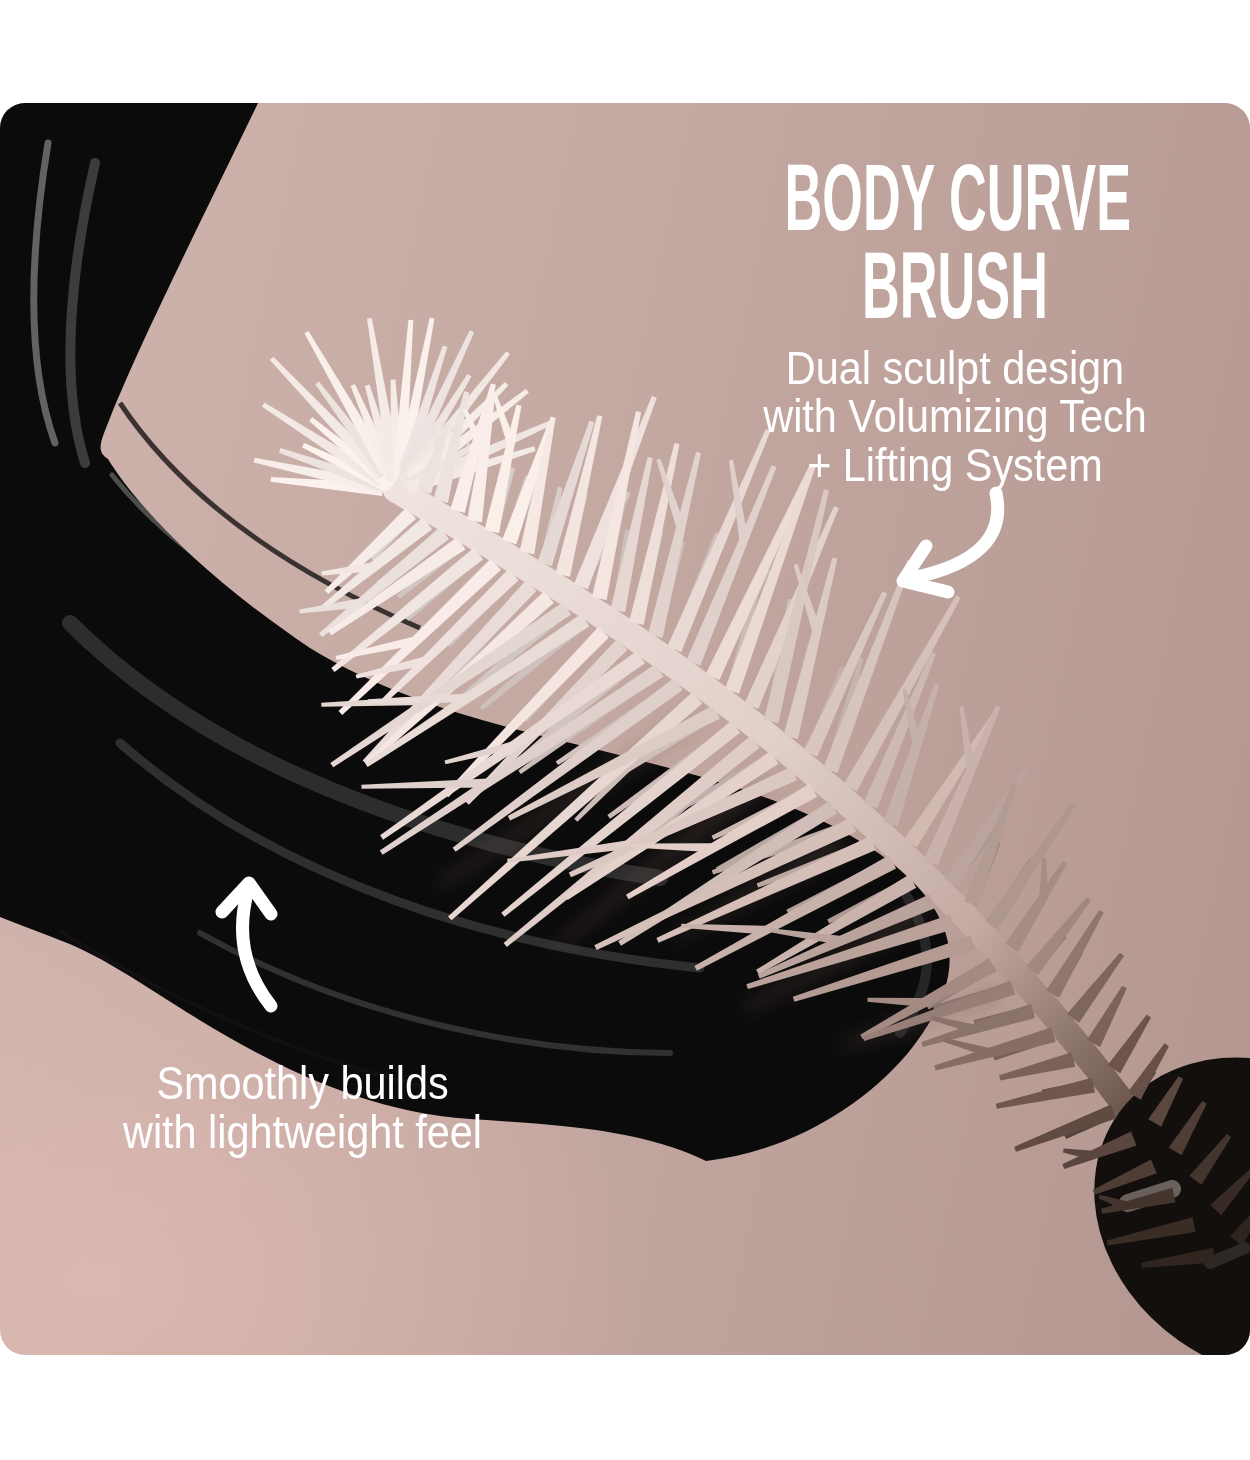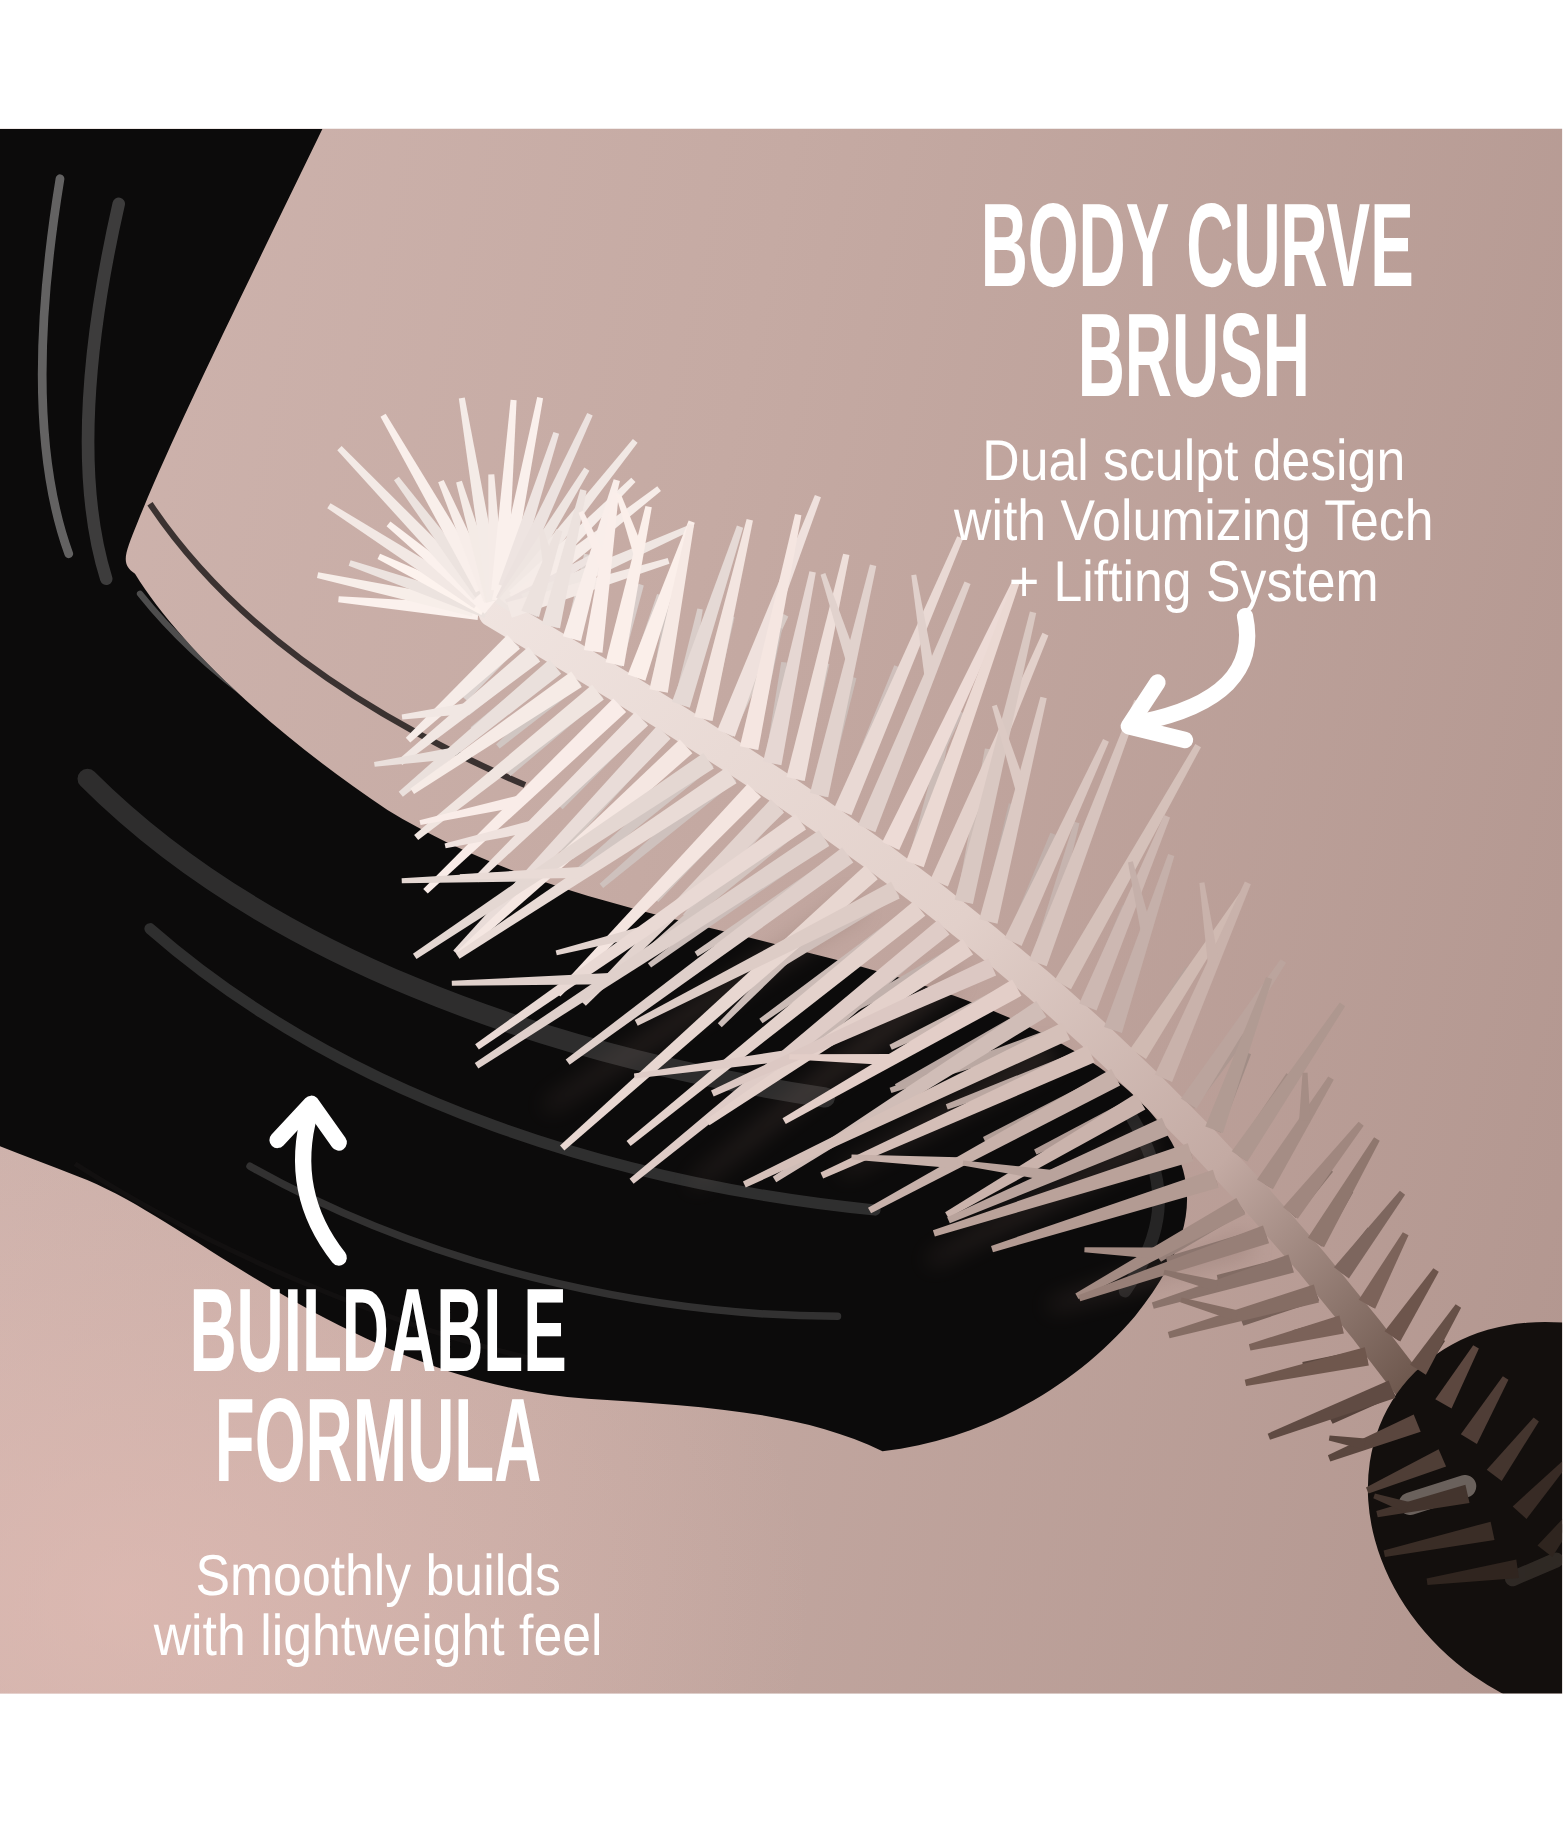--- a/index.html
+++ b/index.html
@@ -8,20 +8,21 @@
     overflow:hidden;font-family:"Liberation Sans",sans-serif;
   }
   .band{position:absolute;left:0;width:1250px;background:#ffffff;}
   .band.top{top:0;height:103px;}
   .band.bottom{top:1355px;height:105px;}
   .artwork{
     position:absolute;left:0;top:103px;width:1250px;height:1252px;overflow:hidden;
     background:
       radial-gradient(1000px 780px at 8% 94%, rgba(230,190,182,0.60), rgba(230,190,182,0) 55%),
       linear-gradient(102deg,#cfb4ae 0%,#c5aaa3 42%,#b2968f 100%);
+    border-radius: 25px;
   }
   svg.scene{position:absolute;left:0;top:0;display:block;}
   .copy{position:absolute;color:#ffffff;text-align:center;}
   .headline{margin:0;font-weight:700;font-size:95px;line-height:0.93;letter-spacing:0;}
   .headline .hline{display:block;transform:scaleX(0.55);transform-origin:50% 50%;white-space:nowrap;}
   .desc{margin:14px 0 0;font-weight:400;font-size:46px;line-height:1.06;}
   .desc .dline{display:block;transform:scaleX(0.9);transform-origin:50% 50%;white-space:nowrap;}
   .copy.top-right{left:645px;top:50px;width:620px;}
   .copy.bottom-left{left:5px;top:918px;width:595px;}
   .copy.bottom-left .desc{margin-top:38px;}
@@ -337,24 +338,20 @@
         <span class="hline">BRUSH</span>
       </h2>
       <p class="desc">
         <span class="dline">Dual sculpt design</span>
         <span class="dline">with Volumizing Tech</span>
         <span class="dline">+ Lifting System</span>
       </p>
     </div>
 
     <div class="copy bottom-left">
-      <h2 class="headline">
-        <span class="hline">BUILDABLE</span>
-        <span class="hline">FORMULA</span>
-      </h2>
       <p class="desc">
         <span class="dline">Smoothly builds</span>
         <span class="dline">with lightweight feel</span>
       </p>
     </div>
 
   </div>
 
   <div class="band bottom"></div>
 </div>

